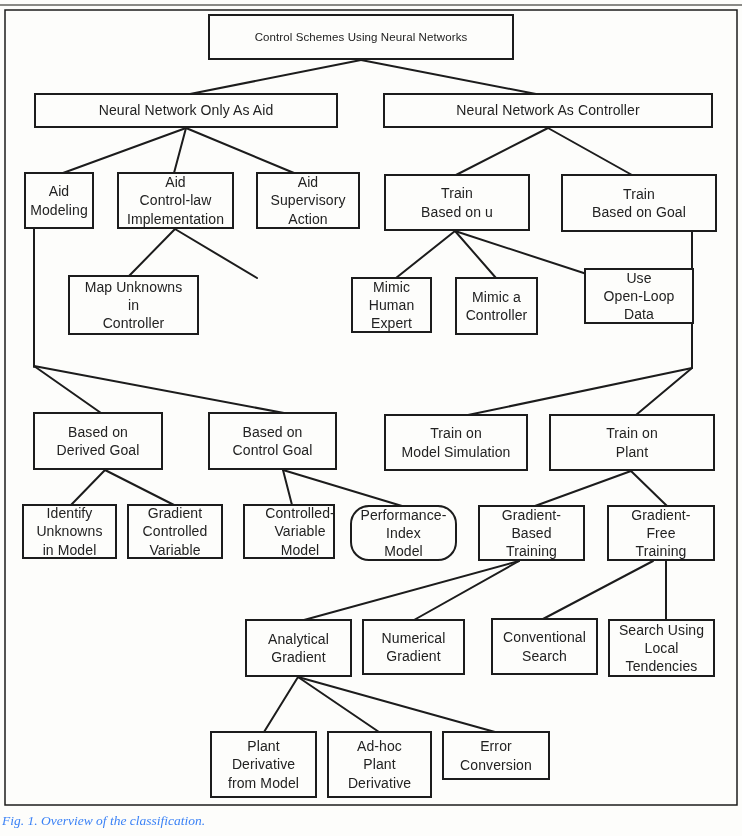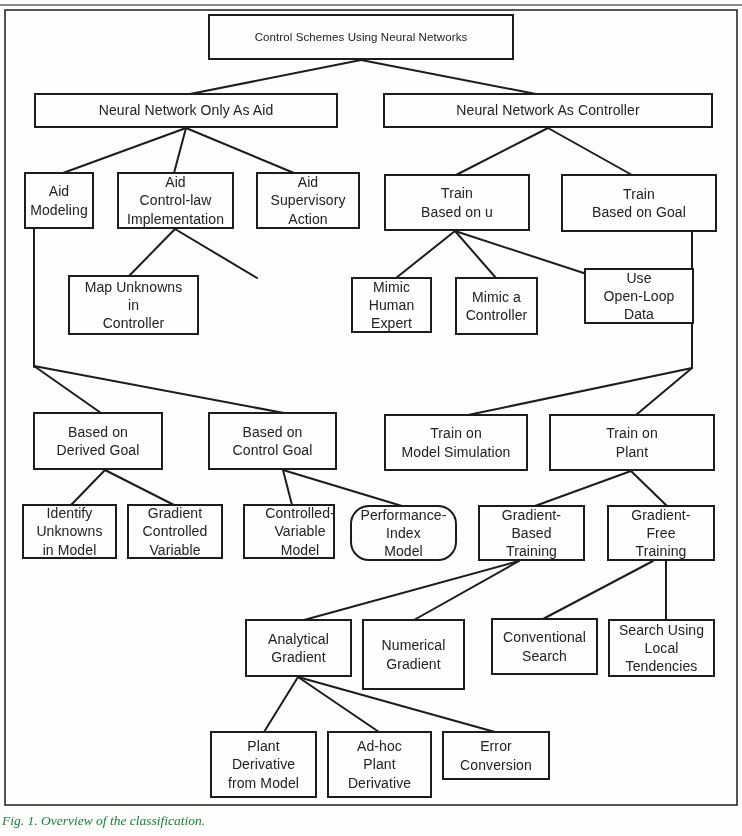--- a/index.html
+++ b/index.html
@@ -34,21 +34,21 @@
     letter-spacing: 0.1px;
   }
   .node.lvl1 { font-size: 11.5px; }
   #figure-caption {
     position: absolute;
     left: 2px; top: 813px;
     z-index: 3;
     font-family: "Liberation Serif", serif;
     font-style: italic;
     font-size: 13.5px;
-    color: #15803d;
+    color: #3b82f6;
   }
 </style>
 </head>
 <body>
 
 <div id="figure-canvas">
 
   <svg id="lines-layer" width="742" height="836" viewBox="0 0 742 836" stroke="#1c1c1c" stroke-width="2" stroke-linecap="round">
 
     <line x1="0" y1="5" x2="742" y2="5" stroke="#8a8a86" stroke-width="2"></line>
@@ -152,21 +152,21 @@
 Model</div>
   <div class="node" style="left:478px; top:505px; width:107px; height:56px;">Gradient-
 Based
 Training</div>
   <div class="node" style="left:607px; top:505px; width:108px; height:56px;">Gradient-
 Free
 Training</div>
 
   <div class="node" style="left:245px; top:619px; width:107px; height:58px;">Analytical
 Gradient</div>
-  <div class="node" style="left:362px; top:619px; width:103px; height:71px;">Numerical
+  <div class="node" style="left:362px; top:619px; width:103px; height:56px;">Numerical
 Gradient</div>
   <div class="node" style="left:491px; top:618px; width:107px; height:57px;">Conventional
 Search</div>
   <div class="node" style="left:608px; top:619px; width:107px; height:58px;">Search Using
 Local
 Tendencies</div>
 
   <div class="node" style="left:210px; top:731px; width:107px; height:67px;">Plant
 Derivative
 from Model</div>

